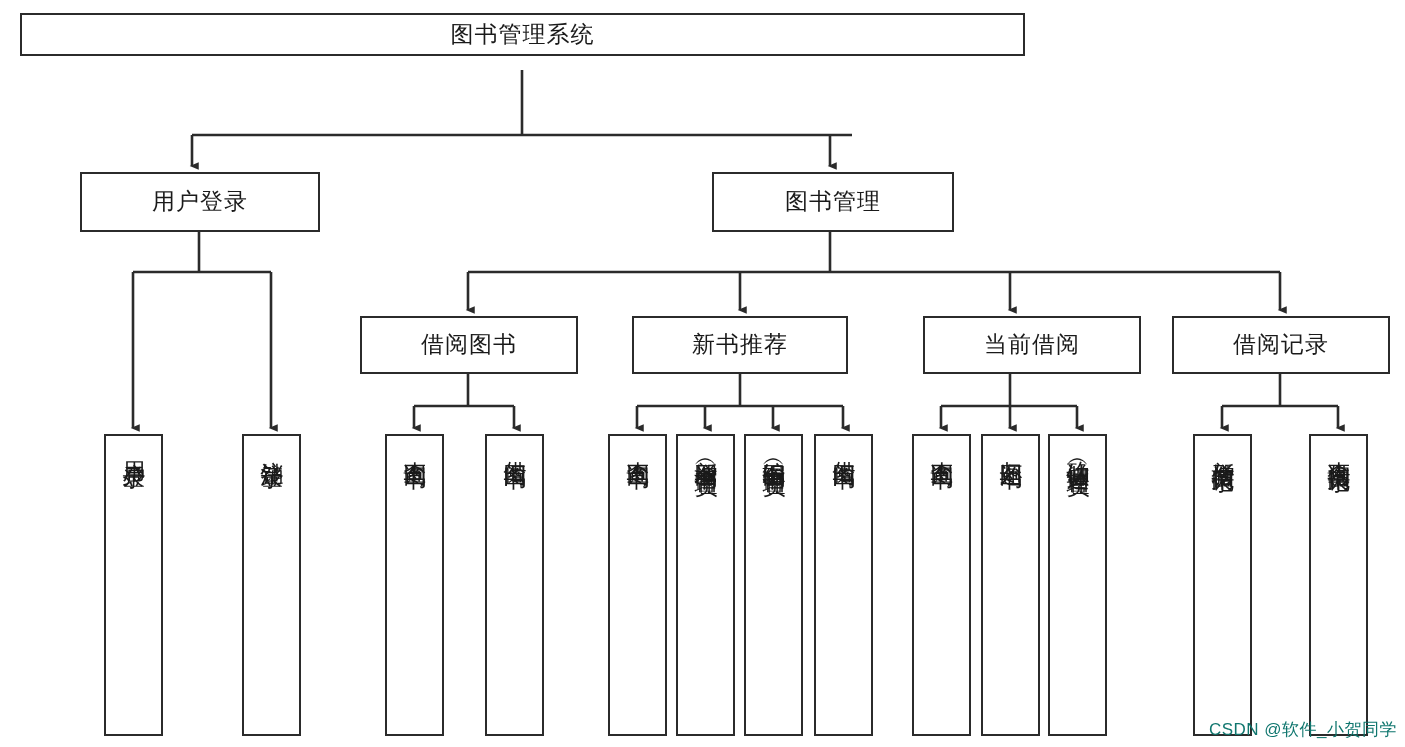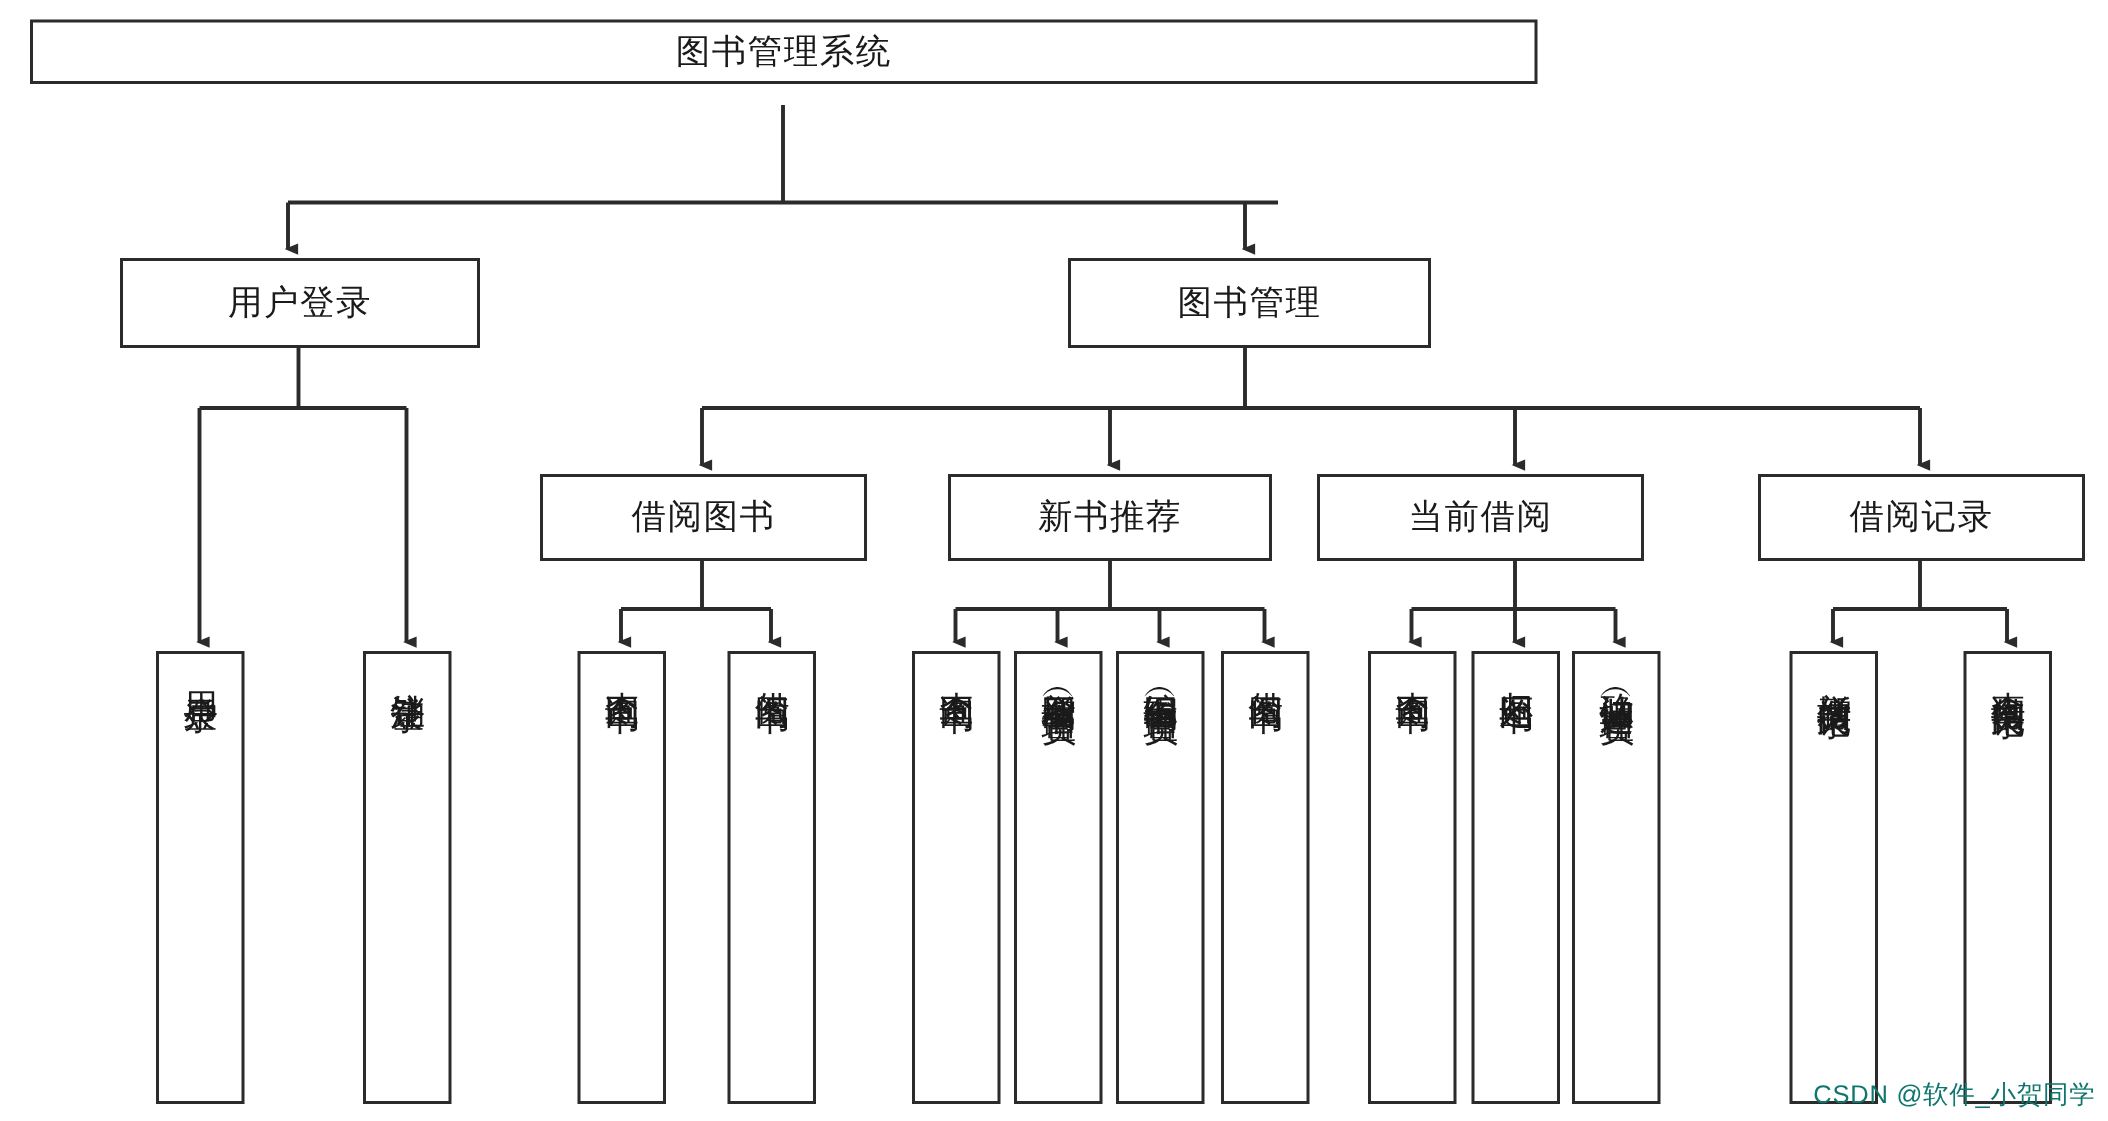--- a/index.html
+++ b/index.html
@@ -133,21 +133,21 @@
   <div class="node h-node" style="left:712px; top:172px; width:242px; height:60px;">
     <span>图书管理</span>
   </div>
 
   <div class="node h-node" style="left:360px; top:316px; width:218px; height:58px;">
     <span>借阅图书</span>
   </div>
   <div class="node h-node" style="left:632px; top:316px; width:216px; height:58px;">
     <span>新书推荐</span>
   </div>
-  <div class="node h-node" style="left:878px; top:316px; width:218px; height:58px;">
+  <div class="node h-node" style="left:923px; top:316px; width:218px; height:58px;">
     <span>当前借阅</span>
   </div>
   <div class="node h-node" style="left:1172px; top:316px; width:218px; height:58px;">
     <span>借阅记录</span>
   </div>
 
   <div class="node v-node" style="left:104px; top:434px; width:59px; height:302px;">
     <span class="v-label">用户登录</span>
   </div>
   <div class="node v-node" style="left:242px; top:434px; width:59px; height:302px;">

